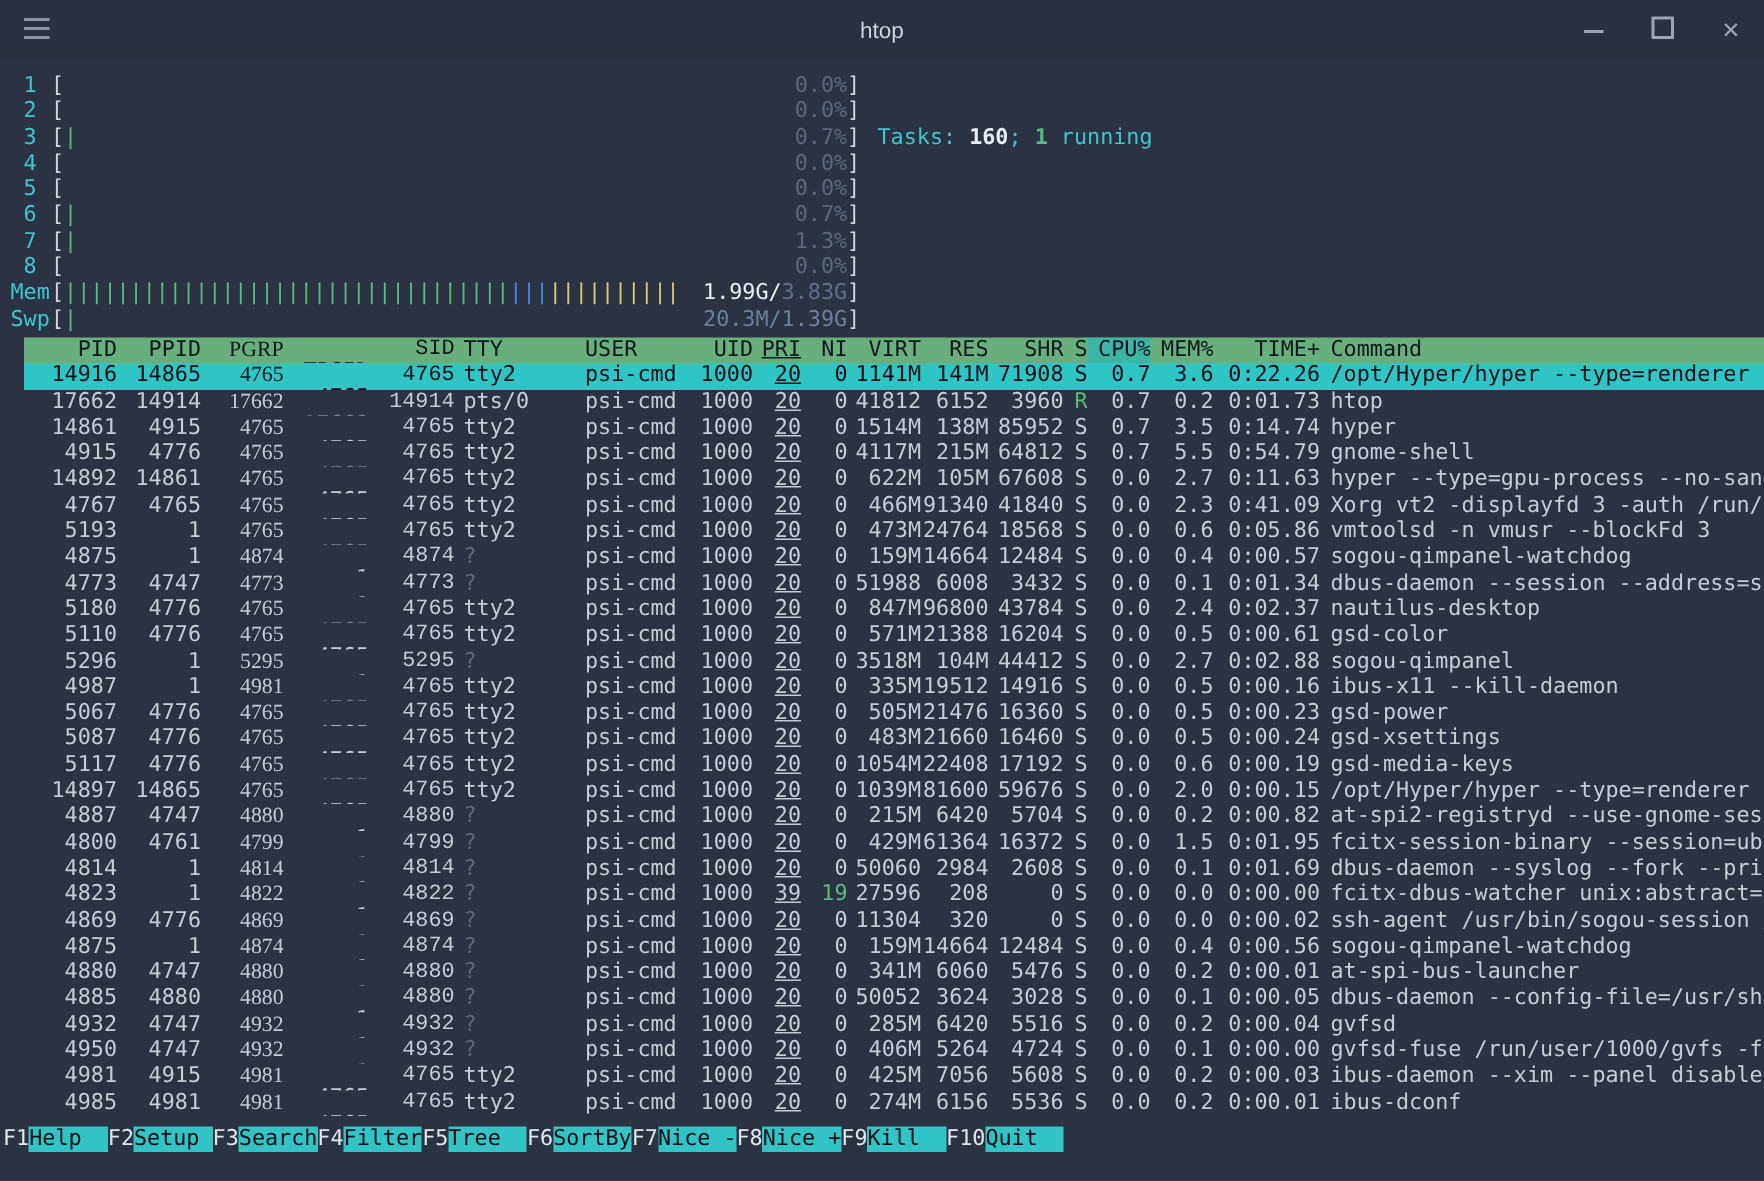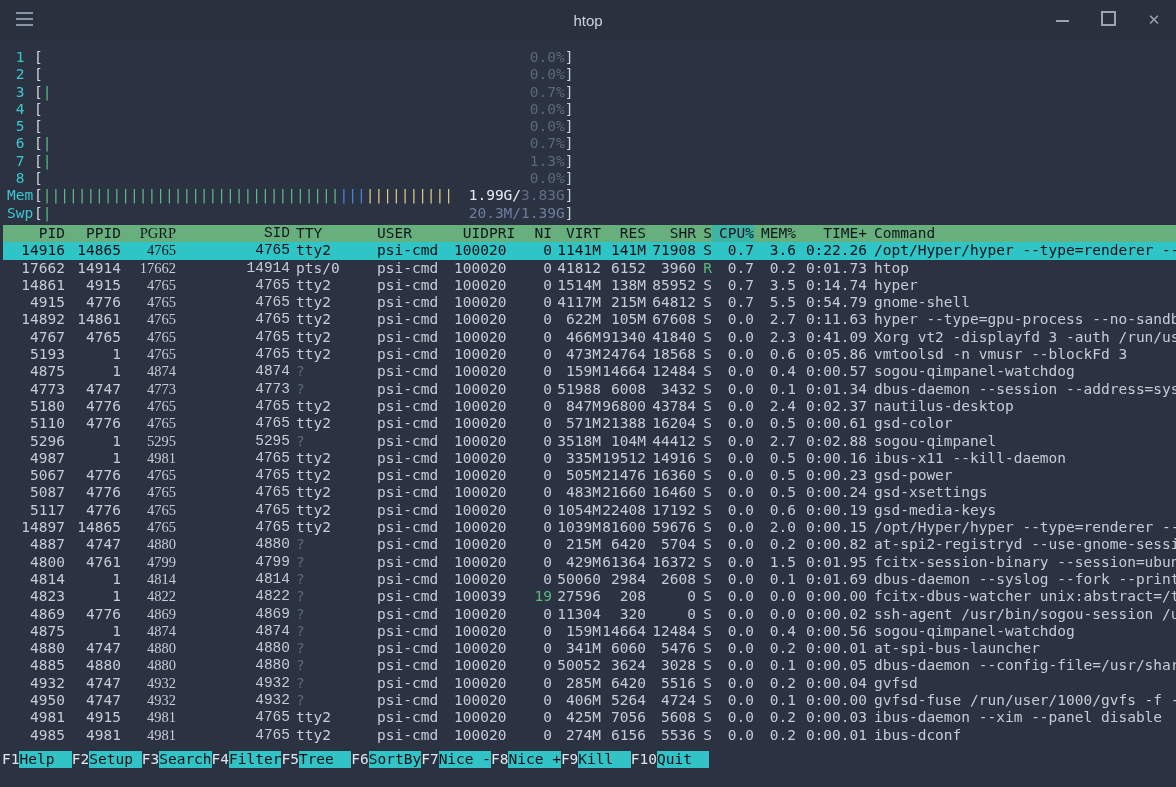--- a/index.html
+++ b/index.html
@@ -34,34 +34,34 @@
   .memused{color:#e9eef4;} .memtotal{color:#626e85;}
   .swpval{color:#6e7e9c;}
 
   
   #info{position:absolute;top:9px;left:585px;white-space:pre;}
   #info div{height:17.3px;}
   .cy{color:#3fc5ce;} .wb{color:#eaeef4;font-weight:bold;} .gb{color:#5aba7d;font-weight:bold;}
   .cb{color:#3fc5ce;font-weight:bold;}
 
   
-  #table{position:absolute;top:185px;left:3px;width:976px;}
+  #table{position:absolute;top:185px;left:16px;width:976px;}
   .trow{display:flex;width:1176px;height:17.3px;white-space:pre;overflow:hidden;}
   #thead{background:#67b07d;color:#10171f;cursor:default;}
   #thead .cell{cursor:pointer;}
   .cell{display:inline-block;overflow:hidden;}
   .c-pid{width:55px;text-align:right;}
   .c-ppid{width:56px;text-align:right;}
   .c-pgrp{width:55px;text-align:right;font-family:Liberation Serif, serif;}
   .c-tpgid{width:57px;text-align:right;margin-top:15px;}
   .c-sid{width:57px;text-align:right;font-family:Liberation Mono, monospace;}
   .c-tty{width:81px;text-align:left;padding-left:6px;}
   .c-user{width:62px;text-align:left;}
   .c-uid{width:50px;text-align:right;}
-  .c-pri{width:32px;text-align:left;}
+  .c-pri{width:32px;text-align:right;text-decoration:underline;}
   .c-ni{width:31px;text-align:right;}
   .c-virt{width:49px;text-align:right;}
   .c-res{width:45px;text-align:right;}
   .c-shr{width:50px;text-align:right;}
   .c-s{width:16px;text-align:right;}
   .c-cpu{width:42px;text-align:right;}
   .c-mem{width:42px;text-align:right;}
   .c-time{width:71px;text-align:right;}
   .c-cmd{flex:1;text-align:left;padding-left:7px;}
   #thead .sortcol{background:#3db5a4;}
@@ -105,20 +105,21 @@
         <div class="meter"><span class="mlabel"> 4</span><span class="bracket">[</span><span class="minner"><span class="pipes pg"></span><span class="pct">0.0%</span></span><span class="bracket">]</span></div>
         <div class="meter"><span class="mlabel"> 5</span><span class="bracket">[</span><span class="minner"><span class="pipes pg"></span><span class="pct">0.0%</span></span><span class="bracket">]</span></div>
         <div class="meter"><span class="mlabel"> 6</span><span class="bracket">[</span><span class="minner"><span class="pipes pg">|</span><span class="pct">0.7%</span></span><span class="bracket">]</span></div>
         <div class="meter"><span class="mlabel"> 7</span><span class="bracket">[</span><span class="minner"><span class="pipes pg">|</span><span class="pct">1.3%</span></span><span class="bracket">]</span></div>
         <div class="meter"><span class="mlabel"> 8</span><span class="bracket">[</span><span class="minner"><span class="pipes pg"></span><span class="pct">0.0%</span></span><span class="bracket">]</span></div>
         <div class="meter"><span class="mlabel">Mem</span><span class="bracket">[</span><span class="minner"><span class="pipes"><span class="pg">||||||||||||||||||||||||||||||||||</span><span class="pb">|||</span><span class="py">||||||||||</span></span><span><span class="memused">1.99G/</span><span class="memtotal">3.83G</span></span></span><span class="bracket">]</span></div>
         <div class="meter"><span class="mlabel">Swp</span><span class="bracket">[</span><span class="minner"><span class="pipes pg">|</span><span class="swpval">20.3M/1.39G</span></span><span class="bracket">]</span></div>
       </div>
 
     <div id="info">
+      <div><span class="cy">Tasks: </span><span class="wb">160</span><span class="cy">; </span><span class="gb">1</span><span class="cy"> running</span></div>
     </div>
 
     <div id="table">
       <div class="trow" id="thead"><span class="cell c-pid">PID</span><span class="cell c-ppid">PPID</span><span class="cell c-pgrp">PGRP</span><span class="cell c-tpgid">TPGID</span><span class="cell c-sid">SID</span><span class="cell c-tty">TTY</span><span class="cell c-user">USER</span><span class="cell c-uid">UID</span><span class="cell c-pri">PRI</span><span class="cell c-ni">NI</span><span class="cell c-virt">VIRT</span><span class="cell c-res">RES</span><span class="cell c-shr">SHR</span><span class="cell c-s">S</span><span class="cell c-cpu sortcol">CPU%</span><span class="cell c-mem">MEM%</span><span class="cell c-time">TIME+</span><span class="cell c-cmd">Command</span></div>
       <div id="rows">
           <div class="trow prow selected"><span class="cell c-pid">14916</span><span class="cell c-ppid">14865</span><span class="cell c-pgrp">4765</span><span class="cell c-tpgid">4765</span><span class="cell c-sid">4765</span><span class="cell c-tty">tty2</span><span class="cell c-user">psi-cmd</span><span class="cell c-uid">1000</span><span class="cell c-pri">20</span><span class="cell c-ni">0</span><span class="cell c-virt">1141M</span><span class="cell c-res">141M</span><span class="cell c-shr">71908</span><span class="cell c-s">S</span><span class="cell c-cpu">0.7</span><span class="cell c-mem">3.6</span><span class="cell c-time">0:22.26</span><span class="cell c-cmd">/opt/Hyper/hyper --type=renderer --n</span></div>
           <div class="trow prow"><span class="cell c-pid">17662</span><span class="cell c-ppid">14914</span><span class="cell c-pgrp">17662</span><span class="cell c-tpgid">17662</span><span class="cell c-sid">14914</span><span class="cell c-tty">pts/0</span><span class="cell c-user">psi-cmd</span><span class="cell c-uid">1000</span><span class="cell c-pri">20</span><span class="cell c-ni">0</span><span class="cell c-virt">41812</span><span class="cell c-res">6152</span><span class="cell c-shr">3960</span><span class="cell c-s grn">R</span><span class="cell c-cpu">0.7</span><span class="cell c-mem">0.2</span><span class="cell c-time">0:01.73</span><span class="cell c-cmd">htop</span></div>
           <div class="trow prow"><span class="cell c-pid">14861</span><span class="cell c-ppid">4915</span><span class="cell c-pgrp">4765</span><span class="cell c-tpgid">4765</span><span class="cell c-sid">4765</span><span class="cell c-tty">tty2</span><span class="cell c-user">psi-cmd</span><span class="cell c-uid">1000</span><span class="cell c-pri">20</span><span class="cell c-ni">0</span><span class="cell c-virt">1514M</span><span class="cell c-res">138M</span><span class="cell c-shr">85952</span><span class="cell c-s">S</span><span class="cell c-cpu">0.7</span><span class="cell c-mem">3.5</span><span class="cell c-time">0:14.74</span><span class="cell c-cmd">hyper</span></div>
           <div class="trow prow"><span class="cell c-pid">4915</span><span class="cell c-ppid">4776</span><span class="cell c-pgrp">4765</span><span class="cell c-tpgid">4765</span><span class="cell c-sid">4765</span><span class="cell c-tty">tty2</span><span class="cell c-user">psi-cmd</span><span class="cell c-uid">1000</span><span class="cell c-pri">20</span><span class="cell c-ni">0</span><span class="cell c-virt">4117M</span><span class="cell c-res">215M</span><span class="cell c-shr">64812</span><span class="cell c-s">S</span><span class="cell c-cpu">0.7</span><span class="cell c-mem">5.5</span><span class="cell c-time">0:54.79</span><span class="cell c-cmd">gnome-shell</span></div>
           <div class="trow prow"><span class="cell c-pid">14892</span><span class="cell c-ppid">14861</span><span class="cell c-pgrp">4765</span><span class="cell c-tpgid">4765</span><span class="cell c-sid">4765</span><span class="cell c-tty">tty2</span><span class="cell c-user">psi-cmd</span><span class="cell c-uid">1000</span><span class="cell c-pri">20</span><span class="cell c-ni">0</span><span class="cell c-virt">622M</span><span class="cell c-res">105M</span><span class="cell c-shr">67608</span><span class="cell c-s">S</span><span class="cell c-cpu">0.0</span><span class="cell c-mem">2.7</span><span class="cell c-time">0:11.63</span><span class="cell c-cmd">hyper --type=gpu-process --no-sandbo</span></div>

